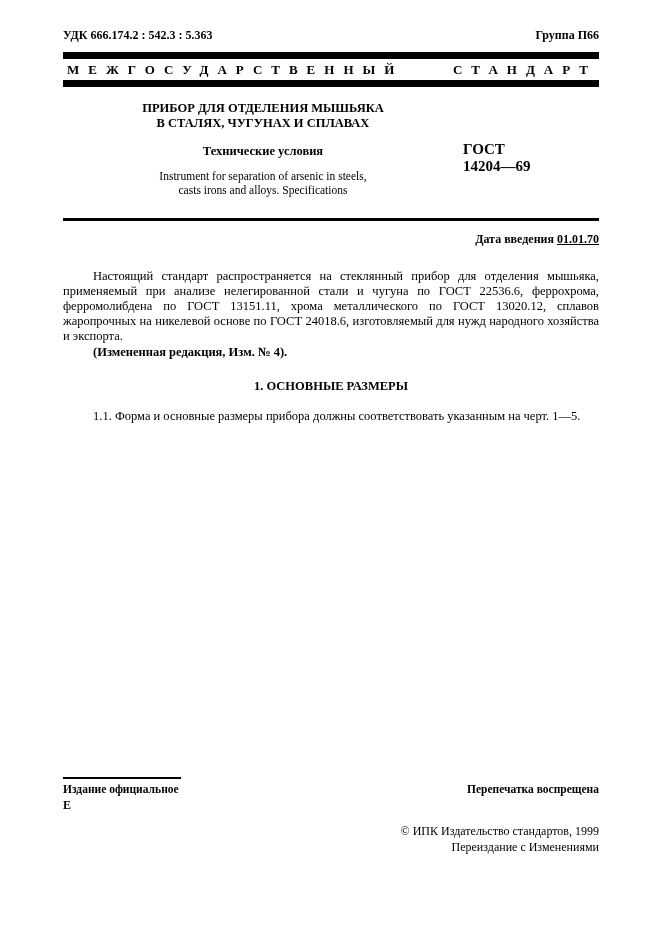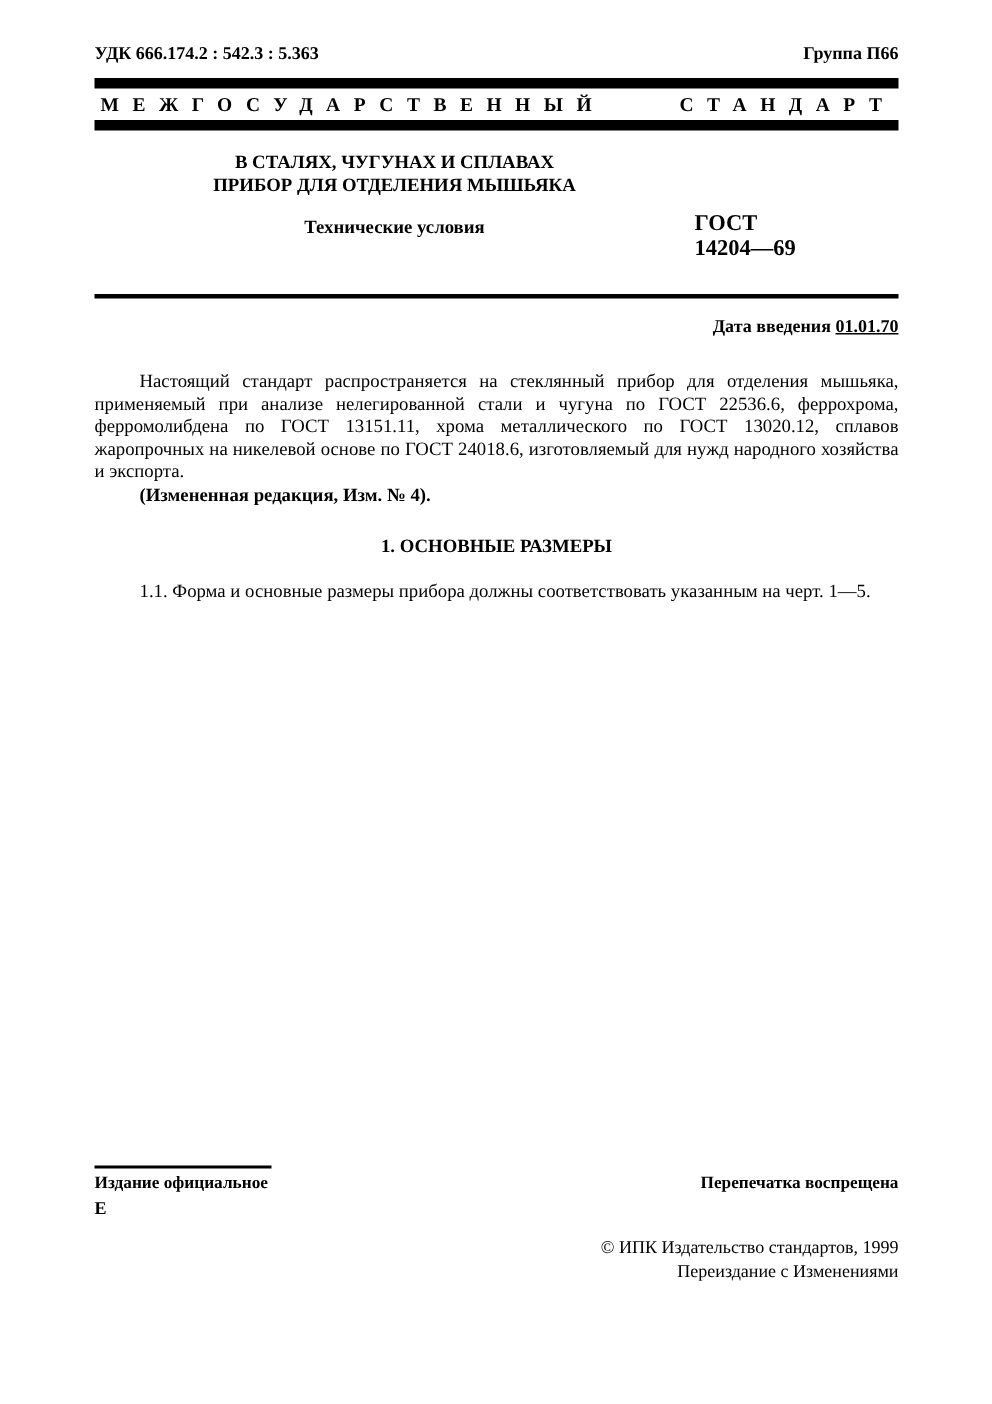--- a/index.html
+++ b/index.html
@@ -70,24 +70,28 @@
   <div class="bar"></div>
   <div class="banner">
     <span>МЕЖГОСУДАРСТВЕННЫЙ</span>
     <span>СТАНДАРТ</span>
   </div>
   <div class="bar"></div>
 
   <div class="head-row">
     <div class="head-left">
       <div class="doc-title">
+        <div>ПРИБОР ДЛЯ ОТДЕЛЕНИЯ МЫШЬЯКА</div>
         <div>В СТАЛЯХ, ЧУГУНАХ И СПЛАВАХ</div>
-        <div>ПРИБОР ДЛЯ ОТДЕЛЕНИЯ МЫШЬЯКА</div>
       </div>
       <div class="subtitle">Технические условия</div>
+      <div class="subtitle-en">
+        <div>Instrument for separation of arsenic in steels,</div>
+        <div>casts irons and alloys. Specifications</div>
+      </div>
     </div>
     <div class="head-right">
       <div>ГОСТ</div>
       <div>14204—69</div>
     </div>
   </div>
 
   <div class="rule"></div>
 
   <div class="date-line">

